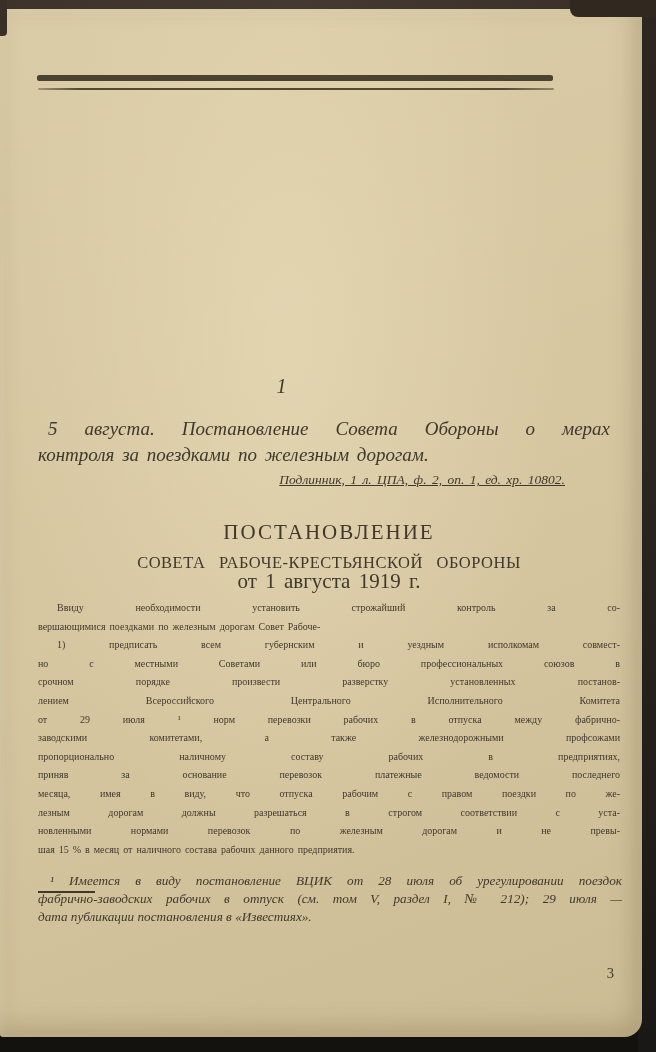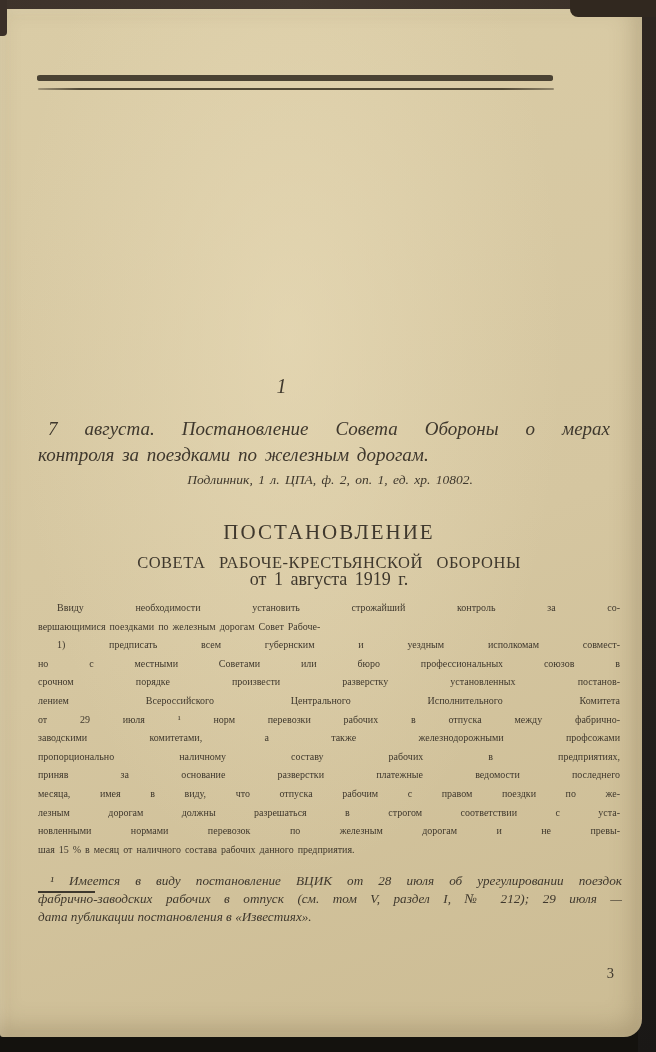--- a/index.html
+++ b/index.html
@@ -56,34 +56,34 @@
     position: absolute; left: 38px; top: 407px; width: 572px;
     font-style: italic; font-size: 19px; line-height: 26px;
     word-spacing: 3px;
   }
   .doc-title > div:first-child { text-indent: 10px; }
   .source-note {
     position: absolute; left: 85px; top: 462px; width: 480px;
     font-style: italic; font-size: 13.5px; line-height: 17.5px;
     word-spacing: 2px;
   }
-  .source-note > div { text-align: center; }
+  .source-note > div { text-align: right; text-decoration: underline; }
   .source-note > div:first-child { text-indent: 10px; }
 
   .h1 {
     position: absolute; left: 38px; top: 511px; width: 582px;
     text-align: center; font-size: 21px; letter-spacing: 2px;
   }
   .h2 {
     position: absolute; left: 38px; top: 534px; width: 582px;
     text-align: center; font-size: 16.5px; letter-spacing: 0.5px; word-spacing: 9px; margin-top: 10px;
   }
   .h3 {
     position: absolute; left: 38px; top: 560px; width: 582px;
-    text-align: center; font-size: 18px; word-spacing: 3px;
+    text-align: center; font-size: 21px; word-spacing: 3px;
   }
 
   .body-text {
     position: absolute; left: 38px; top: 590px; width: 582px;
     font-size: 10px; line-height: 18.6px; word-spacing: 1.5px;
   }
   .jblock > div { text-align: justify; text-align-last: justify; }
   .jblock > div:last-child { text-align-last: left; }
   .para > div:first-child { text-indent: 19px; }
 
@@ -107,21 +107,21 @@
 
 <div class="backdrop-right"></div>
 
 <div class="page">
   <div class="rule-thick"></div>
   <div class="rule-thin"></div>
 
   <div class="section-number ink">1</div>
 
   <div class="doc-title jblock ink">
-      <div>7 августа. Постановление Совета Обороны о мерах</div>
+      <div>5 августа. Постановление Совета Обороны о мерах</div>
       <div>контроля за поездками по железным дорогам.</div>
     </div>
 
   <div class="source-note ink">
       <div>Подлинник, 1 л. ЦПА, ф. 2, оп. 1, ед. хр. 10802.</div>
     </div>
 
   <div class="h1 ink">ПОСТАНОВЛЕНИЕ</div>
   <div class="h2 ink">СОВЕТА РАБОЧЕ-КРЕСТЬЯНСКОЙ ОБОРОНЫ</div>
   <div class="h3 ink">от 1 августа 1919 г.</div>
@@ -132,21 +132,21 @@
         <div>вершающимися поездками по железным дорогам Совет Рабоче-</div>
       </div>
     <div class="para jblock">
         <div>1) предписать всем губернским и уездным исполкомам совмест-</div>
         <div>но с местными Советами или бюро профессиональных союзов в</div>
         <div>срочном порядке произвести разверстку установленных постанов-</div>
         <div>лением Всероссийского Центрального Исполнительного Комитета</div>
         <div>от 29 июля ¹ норм перевозки рабочих в отпуска между фабрично-</div>
         <div>заводскими комитетами, а также железнодорожными профсожами</div>
         <div>пропорционально наличному составу рабочих в предприятиях,</div>
-        <div>приняв за основание разверстки платежные ведомости последнего</div>
+        <div>приняв за основание перевозок платежные ведомости последнего</div>
         <div>месяца, имея в виду, что отпуска рабочим с правом поездки по же-</div>
         <div>лезным дорогам должны разрешаться в строгом соответствии с уста-</div>
         <div>новленными нормами перевозок по железным дорогам и не превы-</div>
         <div>шая 15 % в месяц от наличного состава рабочих данного предприятия.</div>
       </div>
   </div>
 
   <div class="footnote-sep"></div>
   <div class="footnote jblock ink">
       <div>¹ Имеется в виду постановление ВЦИК от 28 июля об урегулировании поездок</div>

